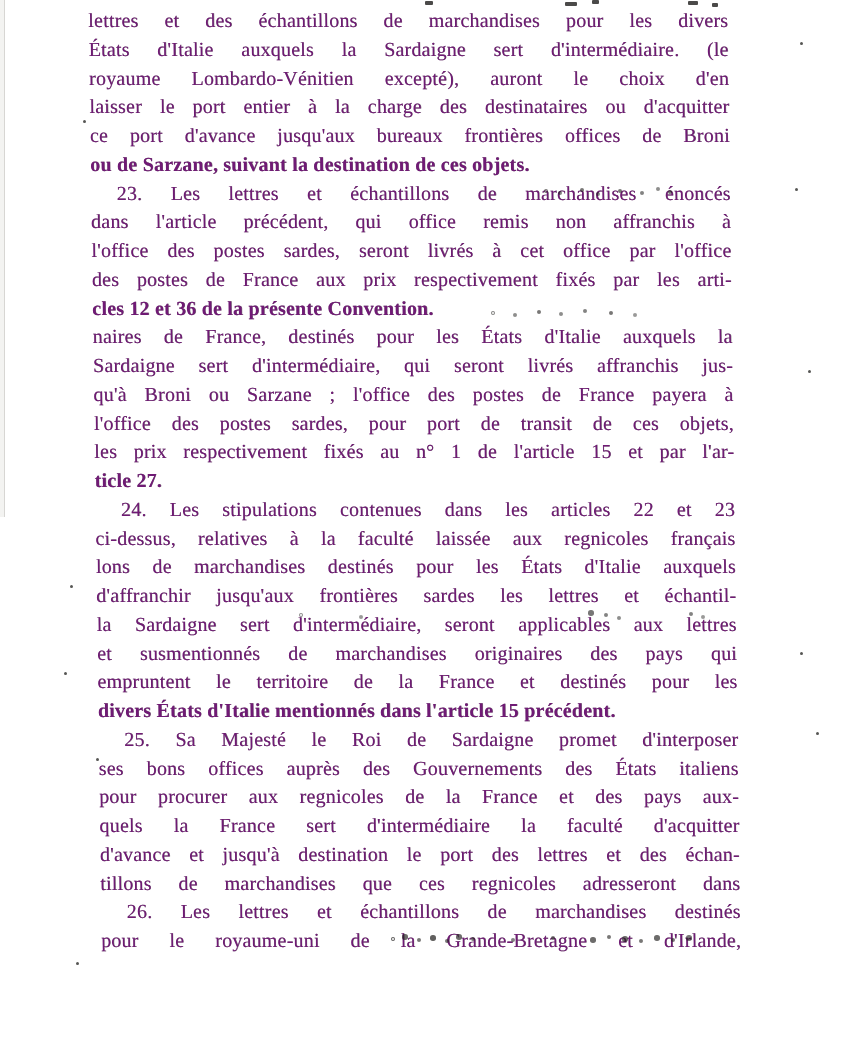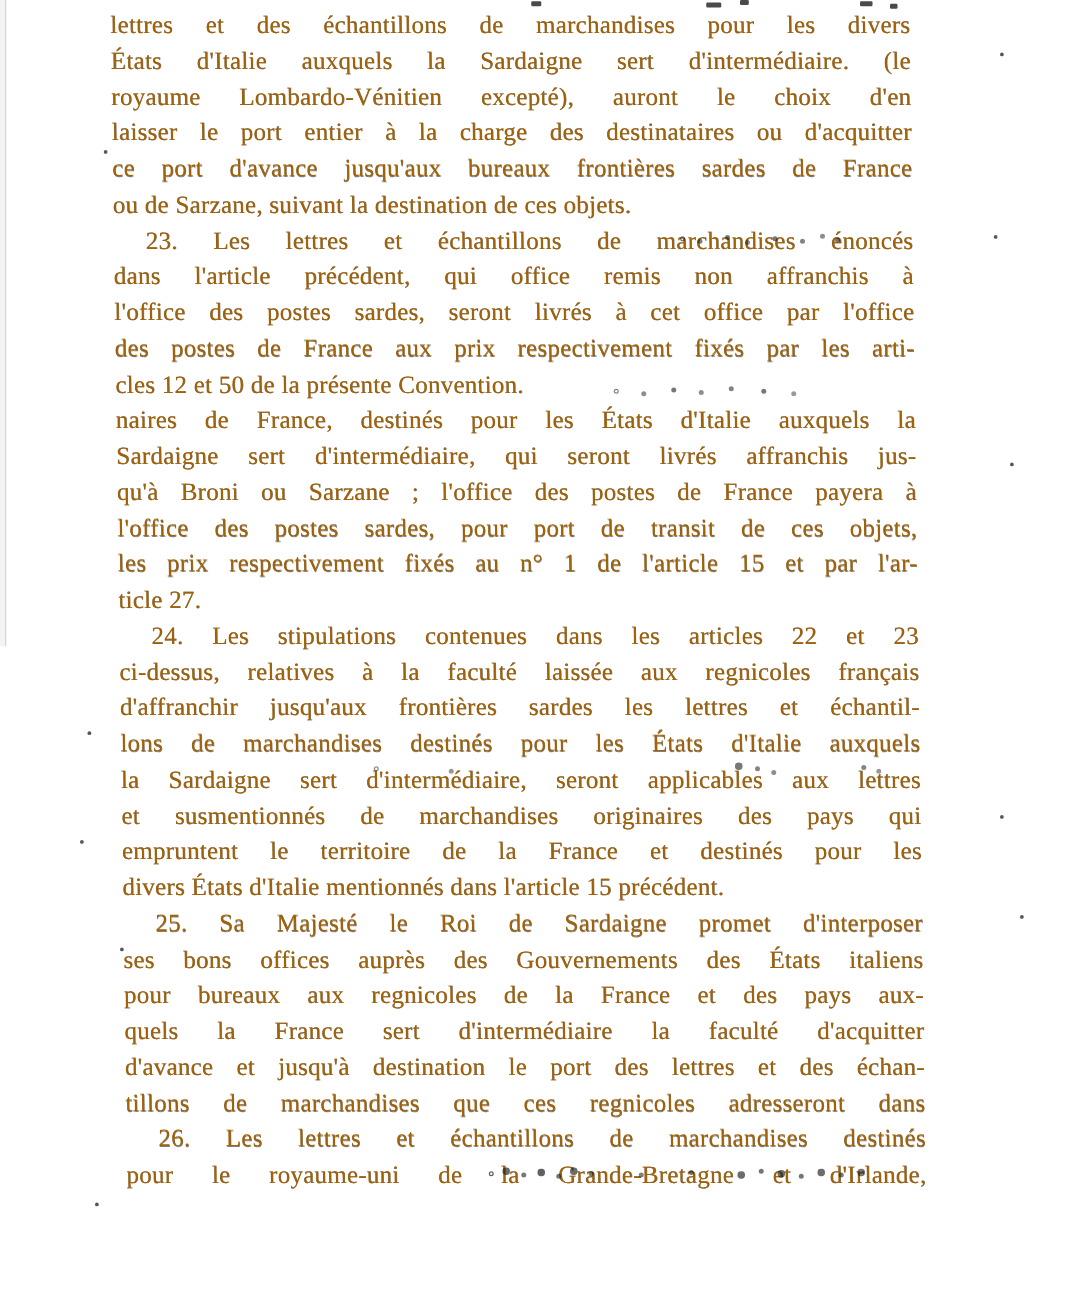--- a/index.html
+++ b/index.html
@@ -3,21 +3,21 @@
 <meta charset="utf-8">
 <style>
   html, body { margin: 0; padding: 0; background: #ffffff; }
   .page {
     position: relative;
     width: 852px;
     height: 1050px;
     background: #ffffff;
     overflow: hidden;
     font-family: "Liberation Serif", "DejaVu Serif", serif;
-    color: #a16207;
+    color: #701a75;
   }
   
   .edge-strip {
     position: absolute;
     left: 0; top: 0;
     width: 4px; height: 517px;
     background: #f3f3f1;
     border-right: 1px solid #d7d6d3;
   }
   .text-block {
@@ -33,21 +33,21 @@
   }
   .paragraph { margin: 0; }
   .line {
     height: 28.75px;
     line-height: 28.75px;
     text-align: justify;
     text-align-last: justify;
     overflow: visible;
   }
   .line.indent { text-indent: 26px; }
-  .line.para-end { text-align-last: left; }
+  .line.para-end { text-align-last: left; font-weight: bold; }
   
   .speck {
     position: absolute;
     width: 3px; height: 3px;
     border-radius: 50%;
     background: rgba(30,29,27,0.75);
   }
   .frag {
     position: absolute;
     height: 4px;
@@ -87,52 +87,52 @@
   <span class="frag" style="left:592px; top:0px; width:7px;"></span>
   <span class="frag" style="left:688px; top:1px; width:10px;"></span>
   <span class="frag" style="left:712px; top:3px; width:6px;"></span>
 
   <div class="text-block" id="text-block">
       <div class="paragraph">
         <div class="line">lettres et des échantillons de marchandises pour les divers</div>
         <div class="line">États d'Italie auxquels la Sardaigne sert d'intermédiaire. (le</div>
         <div class="line">royaume Lombardo-Vénitien excepté), auront le choix d'en</div>
         <div class="line">laisser le port entier à la charge des destinataires ou d'acquitter</div>
-        <div class="line">ce port d'avance jusqu'aux bureaux frontières sardes de France</div>
+        <div class="line">ce port d'avance jusqu'aux bureaux frontières offices de Broni</div>
         <div class="line para-end">ou de Sarzane, suivant la destination de ces objets.</div>
       </div>
       <div class="paragraph">
         <div class="line indent">23. Les lettres et échantillons de marchandises énoncés</div>
         <div class="line">dans l'article précédent, qui office remis non affranchis à</div>
         <div class="line">l'office des postes sardes, seront livrés à cet office par l'office</div>
         <div class="line">des postes de France aux prix respectivement fixés par les arti-</div>
-        <div class="line para-end">cles 12 et 50 de la présente Convention.</div>
+        <div class="line para-end">cles 12 et 36 de la présente Convention.</div>
       </div>
       <div class="paragraph">
         <div class="line">naires de France, destinés pour les États d'Italie auxquels la</div>
         <div class="line">Sardaigne sert d'intermédiaire, qui seront livrés affranchis jus-</div>
         <div class="line">qu'à Broni ou Sarzane ; l'office des postes de France payera à</div>
         <div class="line">l'office des postes sardes, pour port de transit de ces objets,</div>
         <div class="line">les prix respectivement fixés au n° 1 de l'article 15 et par l'ar-</div>
         <div class="line para-end">ticle 27.</div>
       </div>
       <div class="paragraph">
         <div class="line indent">24. Les stipulations contenues dans les articles 22 et 23</div>
         <div class="line">ci-dessus, relatives à la faculté laissée aux regnicoles français</div>
+        <div class="line">lons de marchandises destinés pour les États d'Italie auxquels</div>
         <div class="line">d'affranchir jusqu'aux frontières sardes les lettres et échantil-</div>
-        <div class="line">lons de marchandises destinés pour les États d'Italie auxquels</div>
         <div class="line">la Sardaigne sert d'intermédiaire, seront applicables aux lettres</div>
         <div class="line">et susmentionnés de marchandises originaires des pays qui</div>
         <div class="line">empruntent le territoire de la France et destinés pour les</div>
         <div class="line para-end">divers États d'Italie mentionnés dans l'article 15 précédent.</div>
       </div>
       <div class="paragraph">
         <div class="line indent">25. Sa Majesté le Roi de Sardaigne promet d'interposer</div>
         <div class="line">ses bons offices auprès des Gouvernements des États italiens</div>
-        <div class="line">pour bureaux aux regnicoles de la France et des pays aux-</div>
+        <div class="line">pour procurer aux regnicoles de la France et des pays aux-</div>
         <div class="line">quels la France sert d'intermédiaire la faculté d'acquitter</div>
         <div class="line">d'avance et jusqu'à destination le port des lettres et des échan-</div>
         <div class="line">tillons de marchandises que ces regnicoles adresseront dans</div>
       </div>
       <div class="paragraph">
         <div class="line indent">26. Les lettres et échantillons de marchandises destinés</div>
         <div class="line">pour le royaume-uni de la Grande-Bretagne et d'Irlande,</div>
       </div>
     </div>
 

